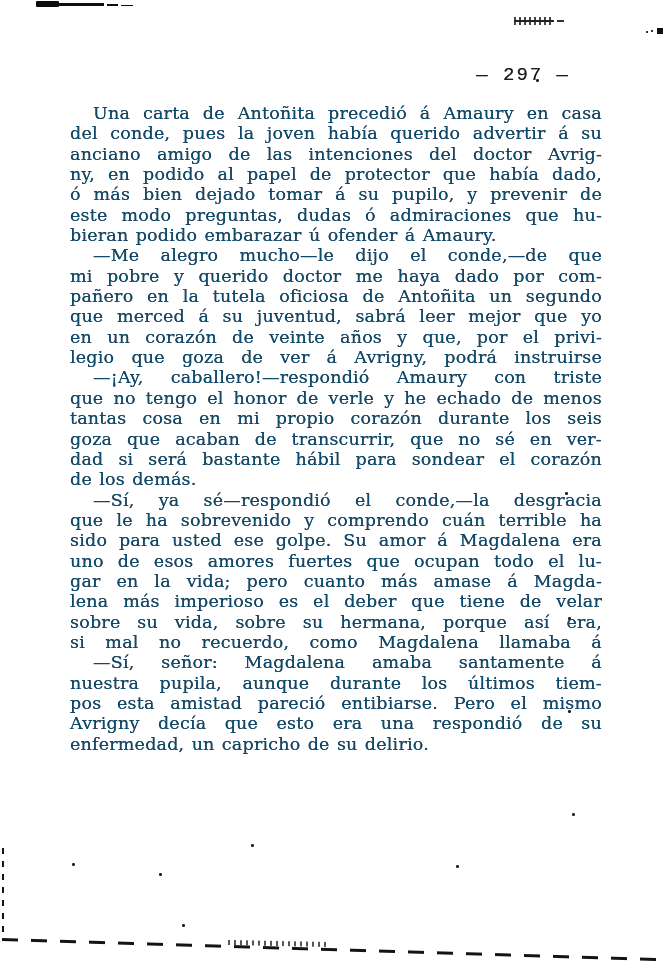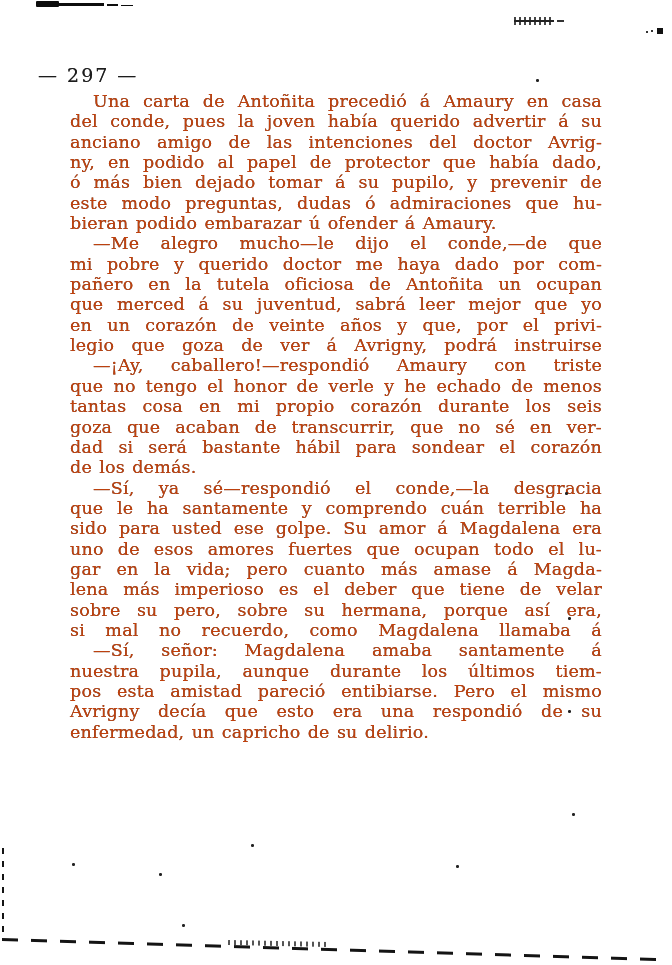--- a/index.html
+++ b/index.html
@@ -16,35 +16,36 @@
     width: 672px;
     height: 965px;
     background: #ffffff;
   }
   
   .page-number {
     position: absolute;
     left: 70px;
     top: 64px;
     width: 532px;
-    text-align: left;
+    text-align: right;
     transform: translateX(-32px);
     font-size: 19px;
     color: #1c1c1c;
     letter-spacing: 2px;
     text-shadow: 0 0 0.4px rgba(0,0,0,0.65);
+    font-family: Liberation Mono, monospace;
   }
   
   .text-block {
     position: absolute;
     left: 70px;
-    top: 91px;
+    top: 103px;
     width: 532px;
     font-size: 17.5px;
-    color: #c2410c;
+    color: #0c4a6e;
     word-spacing: 1.5px;
     letter-spacing: 0.2px;
     text-shadow: 0 0 0.45px rgba(0,0,0,0.7);
   }
   .line {
     height: 20.35px;
     line-height: 20.35px;
     white-space: nowrap;
     text-align: justify;
     text-align-last: justify;
@@ -111,37 +112,37 @@
   <div class="text-block">
       <div class="line first">Una carta de Antoñita precedió á Amaury en casa</div>
       <div class="line">del conde, pues la joven había querido advertir á su</div>
       <div class="line">anciano amigo de las intenciones del doctor Avrig-</div>
       <div class="line">ny, en podido al papel de protector que había dado,</div>
       <div class="line">ó más bien dejado tomar á su pupilo, y prevenir de</div>
       <div class="line">este modo preguntas, dudas ó admiraciones que hu-</div>
       <div class="line end">bieran podido embarazar ú ofender á Amaury.</div>
       <div class="line first">—Me alegro mucho—le dijo el conde,—de que</div>
       <div class="line">mi pobre y querido doctor me haya dado por com-</div>
-      <div class="line">pañero en la tutela oficiosa de Antoñita un ocupan</div>
+      <div class="line">pañero en la tutela oficiosa de Antoñita un segundo</div>
       <div class="line">que merced á su juventud, sabrá leer mejor que yo</div>
       <div class="line">en un corazón de veinte años y que, por el privi-</div>
       <div class="line">legio que goza de ver á Avrigny, podrá instruirse</div>
       <div class="line first">—¡Ay, caballero!—respondió Amaury con triste</div>
       <div class="line">que no tengo el honor de verle y he echado de menos</div>
       <div class="line">tantas cosa en mi propio corazón durante los seis</div>
       <div class="line">goza que acaban de transcurrir, que no sé en ver-</div>
       <div class="line">dad si será bastante hábil para sondear el corazón</div>
       <div class="line end">de los demás.</div>
       <div class="line first">—Sí, ya sé—respondió el conde,—la desgracia</div>
-      <div class="line">que le ha santamente y comprendo cuán terrible ha</div>
+      <div class="line">que le ha sobrevenido y comprendo cuán terrible ha</div>
       <div class="line">sido para usted ese golpe. Su amor á Magdalena era</div>
       <div class="line">uno de esos amores fuertes que ocupan todo el lu-</div>
       <div class="line">gar en la vida; pero cuanto más amase á Magda-</div>
       <div class="line">lena más imperioso es el deber que tiene de velar</div>
-      <div class="line">sobre su pero, sobre su hermana, porque así era,</div>
+      <div class="line">sobre su vida, sobre su hermana, porque así era,</div>
       <div class="line">si mal no recuerdo, como Magdalena llamaba á</div>
       <div class="line first">—Sí, señor: Magdalena amaba santamente á</div>
       <div class="line">nuestra pupila, aunque durante los últimos tiem-</div>
       <div class="line">pos esta amistad pareció entibiarse. Pero el mismo</div>
       <div class="line">Avrigny decía que esto era una respondió de su</div>
       <div class="line end">enfermedad, un capricho de su delirio.</div>
     </div>
 
   <div class="art fold-line-bottom"></div>
   <div class="art fold-smudge"></div>

